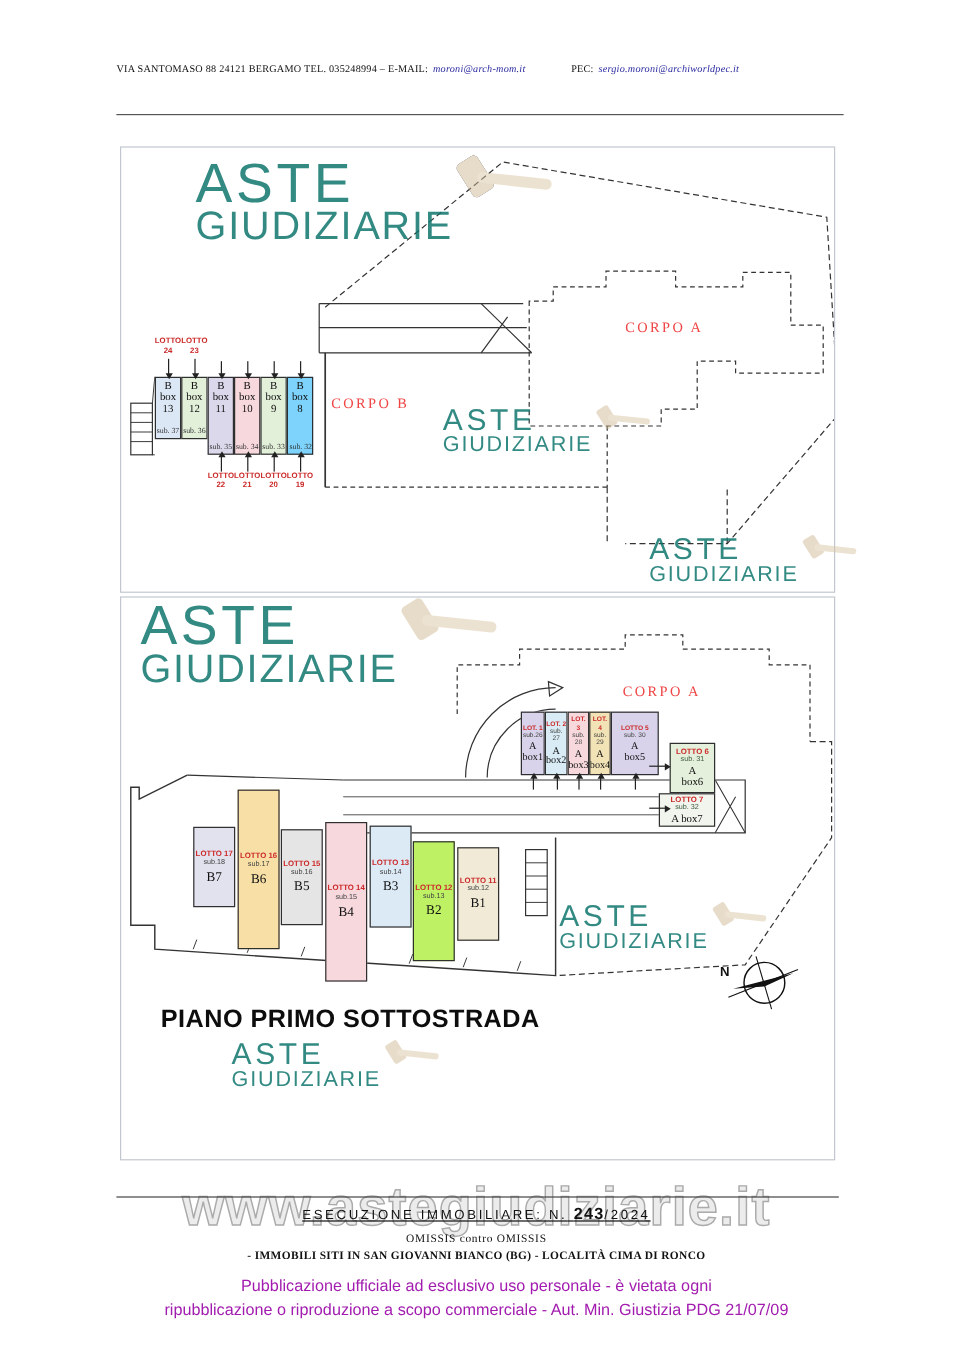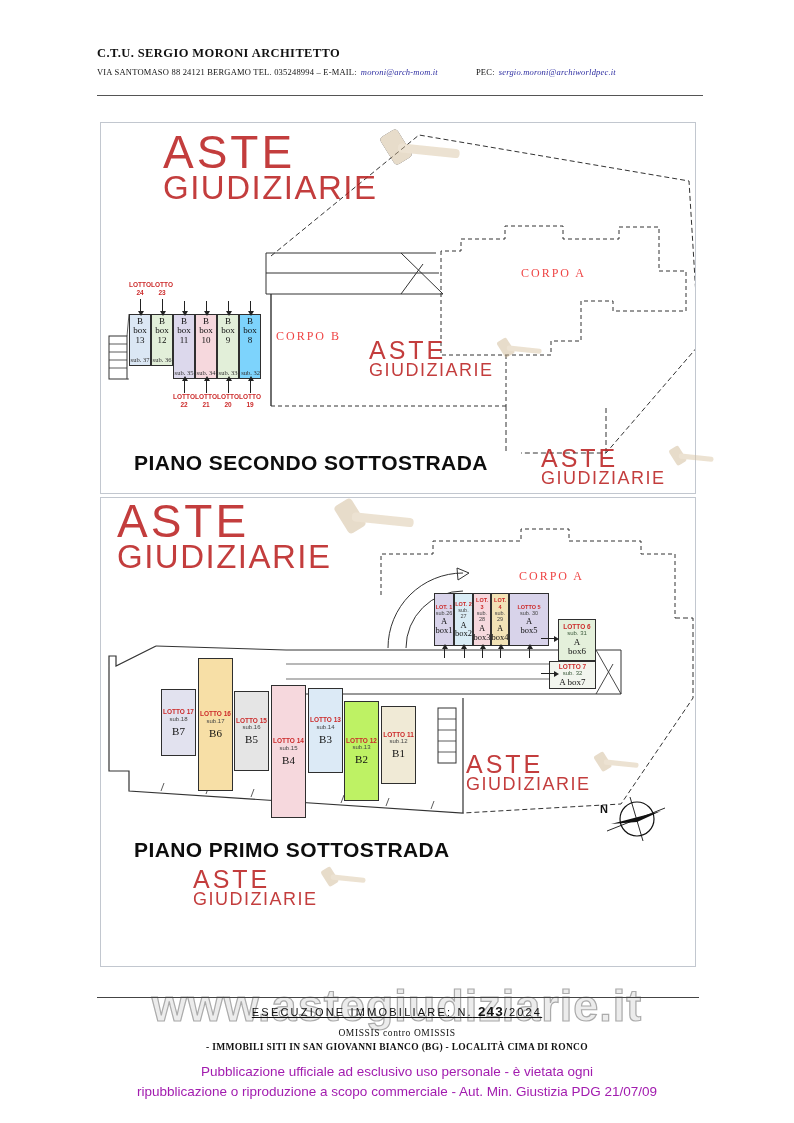--- a/index.html
+++ b/index.html
@@ -16,21 +16,21 @@
   .hdr-pec{margin-left:34px;}
   .hdr-rule{position:absolute;left:97px;top:95px;width:606px;border-top:1.5px solid #555;}
 
   
   .panel{position:absolute;left:100px;width:594px;border:1px solid #c2c7cf;background:#fff;}
   #plan1{top:122px;height:370px;}
   #plan2{top:497px;height:468px;}
   .plan-svg{position:absolute;left:0;top:0;}
 
   
-  .wm{position:absolute;color:#b91c1c;opacity:.85;line-height:.92;pointer-events:none;}
+  .wm{position:absolute;color:#0f766e;opacity:.85;line-height:.92;pointer-events:none;}
   .wm .wm1{display:block;letter-spacing:3px;font-weight:400;}
   .wm .wm2{display:block;letter-spacing:1.5px;}
   .wm-lg .wm1{font-size:46px;}   .wm-lg .wm2{font-size:33px;}
   .wm-sm .wm1{font-size:25px;}   .wm-sm .wm2{font-size:18px;}
   .gavel{position:absolute;opacity:.55;}
   .wm-lg .gavel{right:-86px;top:-6px;width:96px;height:56px;}
   .wm-sm .gavel{right:-50px;top:-4px;width:54px;height:32px;}
 
   .plan-title{position:absolute;font-size:21px;font-weight:700;letter-spacing:.4px;color:#0d0d0d;
               white-space:nowrap;}
@@ -83,21 +83,20 @@
   .f-loc{margin-top:4px;font-family:"Liberation Serif",serif;font-weight:700;font-size:9.5px;
          letter-spacing:.3px;}
   .f-disc{margin-top:10px;font-size:13.5px;color:#a21caf;line-height:1.5;}
 </style>
 </head>
 <body>
 
 <div class="page">
 
   <div class="hdr">
-    <div class="hdr-name">C.T.U. SERGIO MORONI ARCHITETTO</div>
     <div class="hdr-line2">
       <span>VIA SANTOMASO 88 24121 BERGAMO TEL. 035248994 – E-MAIL:</span>
       <a class="hdr-email">moroni@arch-mom.it</a>
       <span class="hdr-pec">PEC:</span>
       <a class="hdr-email">sergio.moroni@archiworldpec.it</a>
     </div>
   </div>
   <div class="hdr-rule"></div>
 
   <div class="panel" id="plan1">
@@ -210,21 +209,20 @@
           <div class="ubox-sub">sub. 32</div>
         </div>
         <div class="lotto" style="left: 132px; top: 270px; width: 34px;">
           <div class="">LOTTO</div>
           <div class="">19</div>
         </div>
         <div class="arr arr-up" style="left: 149px; top: 257px; height: 13px;"></div>
         <div class="arr arr-down" style="left: 149px; top: 178px; height: 11px;"></div>
       </div>
 
-    <div class="plan-title" style="left:33px;top:328px;">PIANO SECONDO SOTTOSTRADA</div>
   </div>
 
   <div class="panel" id="plan2">
 
     <svg class="plan-svg" width="594" height="468" viewBox="0 0 594 468">
 
       <path d="M280,97 L280,56 L332,56 L332,43 L420,43 L420,31 L468,31 L468,43 L540,43 L540,56 L574,56 L574,120" fill="none" stroke="#333" stroke-width="1" stroke-dasharray="4,3"></path>
 
       <path d="M574,120 L592,120 L592,200 L520,306 L362,315" fill="none" stroke="#333" stroke-width="1" stroke-dasharray="5,3"></path>
 

